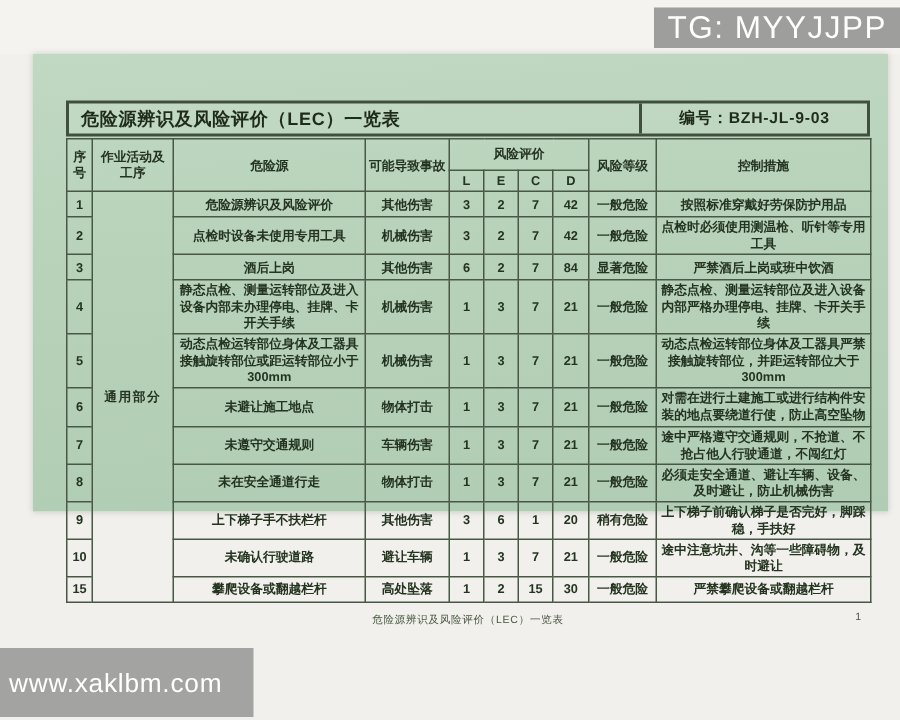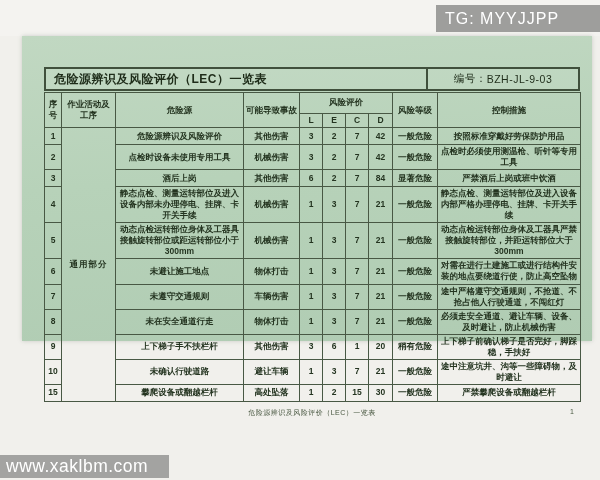--- a/index.html
+++ b/index.html
@@ -19,21 +19,21 @@
   .title-row {
     display:flex; align-items:stretch; height:24px;
     border:2px solid #40503c; box-sizing:border-box; background:rgba(255,255,255,0.05);
   }
   .title-cell {
     flex:1; display:flex; align-items:center; padding-left:8px;
     font-size:12px; font-weight:bold; color:#1e2c19; letter-spacing:0.5px;
   }
   .docno-cell {
     width:150px; border-left:2px solid #40503c; display:flex; align-items:center; justify-content:center;
-    font-size:10.5px; font-weight:normal; color:#1e2c19; letter-spacing:0.5px;
+    font-size:10.5px; font-weight:bold; color:#1e2c19; letter-spacing:0.5px;
   }
 
   table.risk {
     width:536px; border-collapse:collapse; table-layout:fixed; margin-top:1px;
   }
   table.risk th, table.risk td {
     border:1px solid #485844; padding:1px 2px;
     font-size:8.5px; font-weight:bold; color:#243420;
     text-align:center; vertical-align:middle; line-height:1.3;
     overflow:hidden;
@@ -49,24 +49,24 @@
   .footer-title {
     position:absolute; left:0; right:0; text-align:center;
     font-size:7px; color:#47563f; letter-spacing:0.5px;
   }
   .footer-page { position:absolute; right:6px; top:0; font-size:7px; color:#47563f; }
 
   .wm-top-right {
     position:absolute; right:0; top:5px; width:164px; height:27px;
     background:#9e9e9c; color:#ffffff;
     display:flex; align-items:center; padding-left:9px; box-sizing:border-box;
-    font-size:16px; letter-spacing:1px;
+    font-size:21px; letter-spacing:1px;
   }
   .wm-bottom-left {
-    position:absolute; left:0; bottom:2px; width:169px; height:23px;
+    position:absolute; left:0; bottom:2px; width:169px; height:46px;
     background:#a3a3a1; color:#ffffff;
     display:flex; align-items:center; padding-left:6px; box-sizing:border-box;
     font-size:17.5px; letter-spacing:0.5px;
   }
 </style>
 </head>
 <body>
 
 <div class="photo-edge-top"></div>
 

